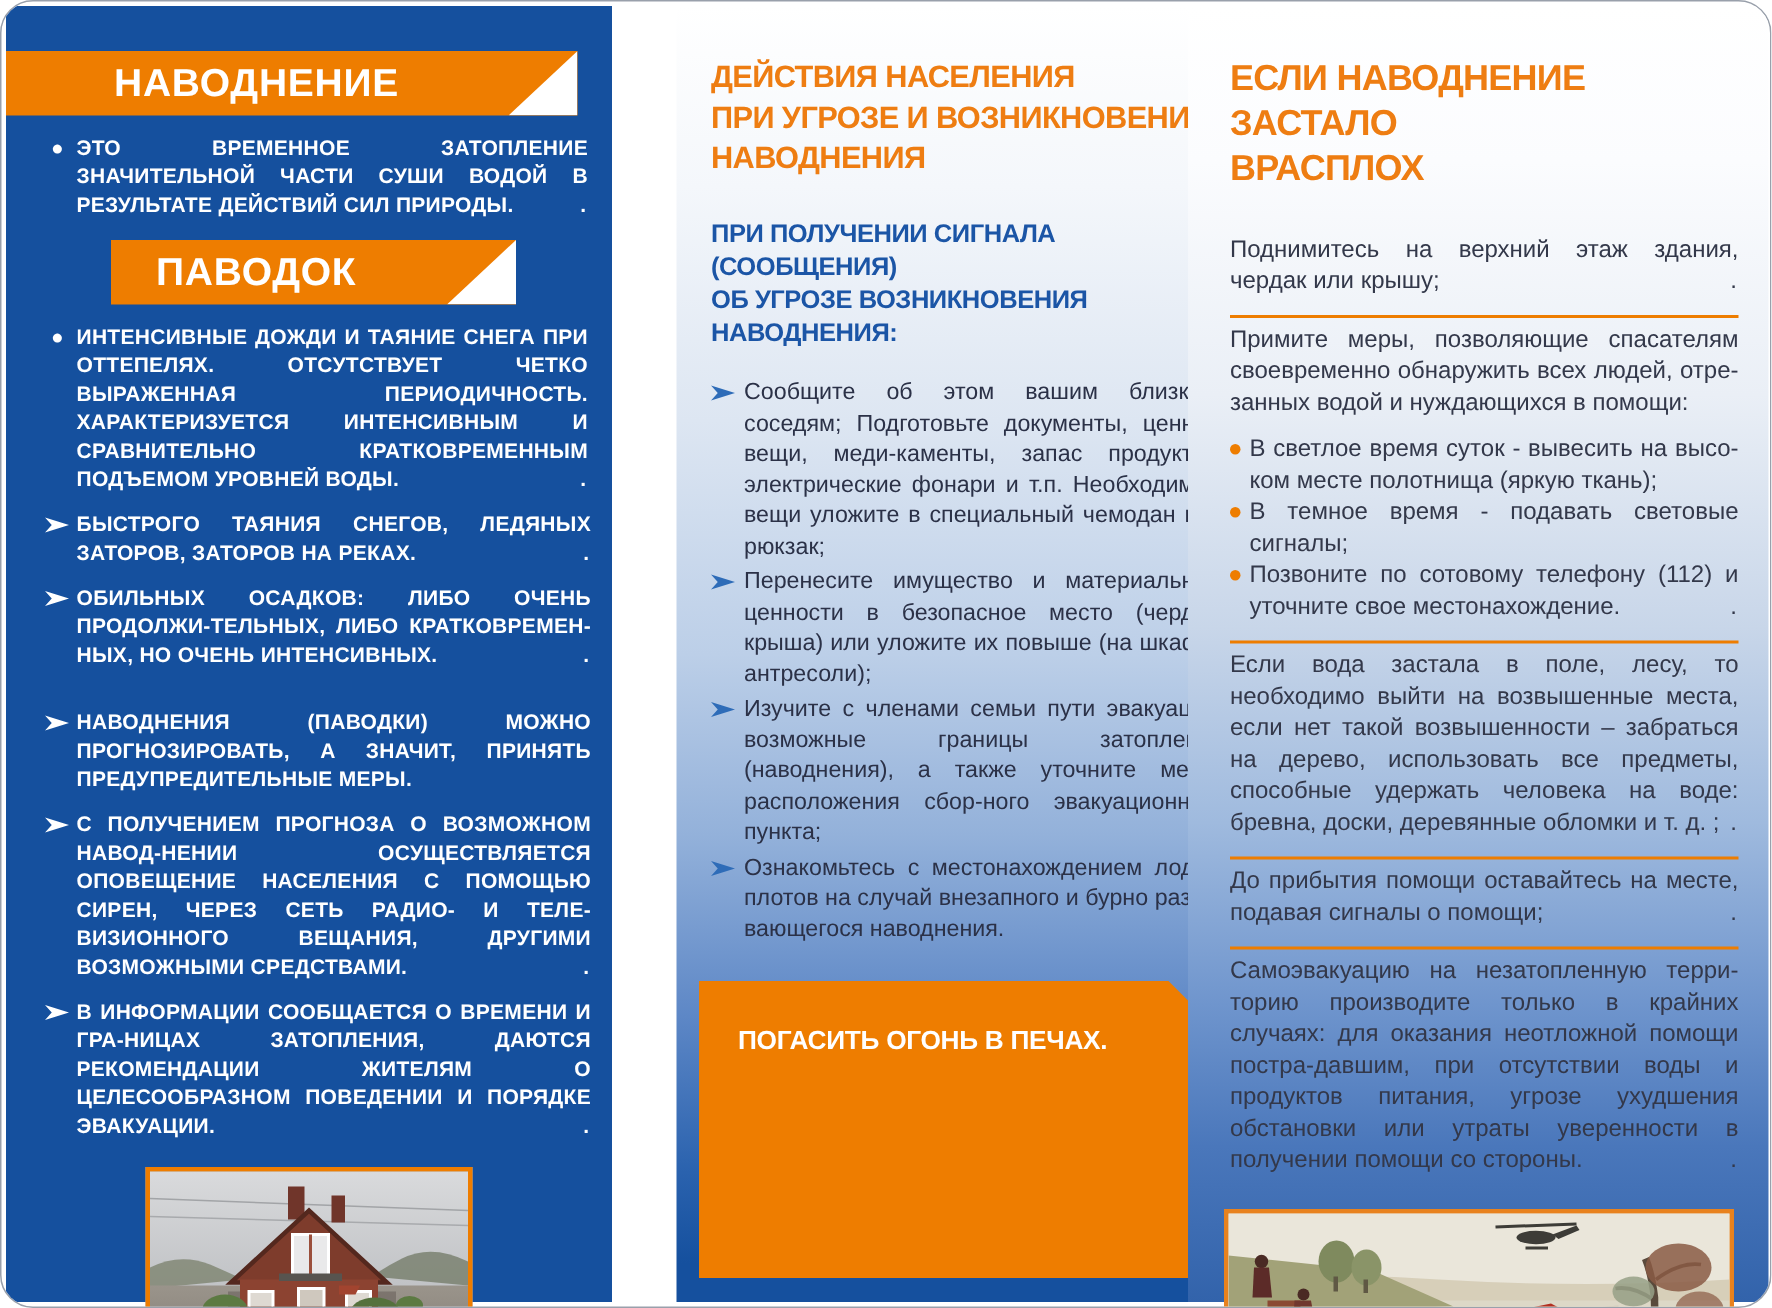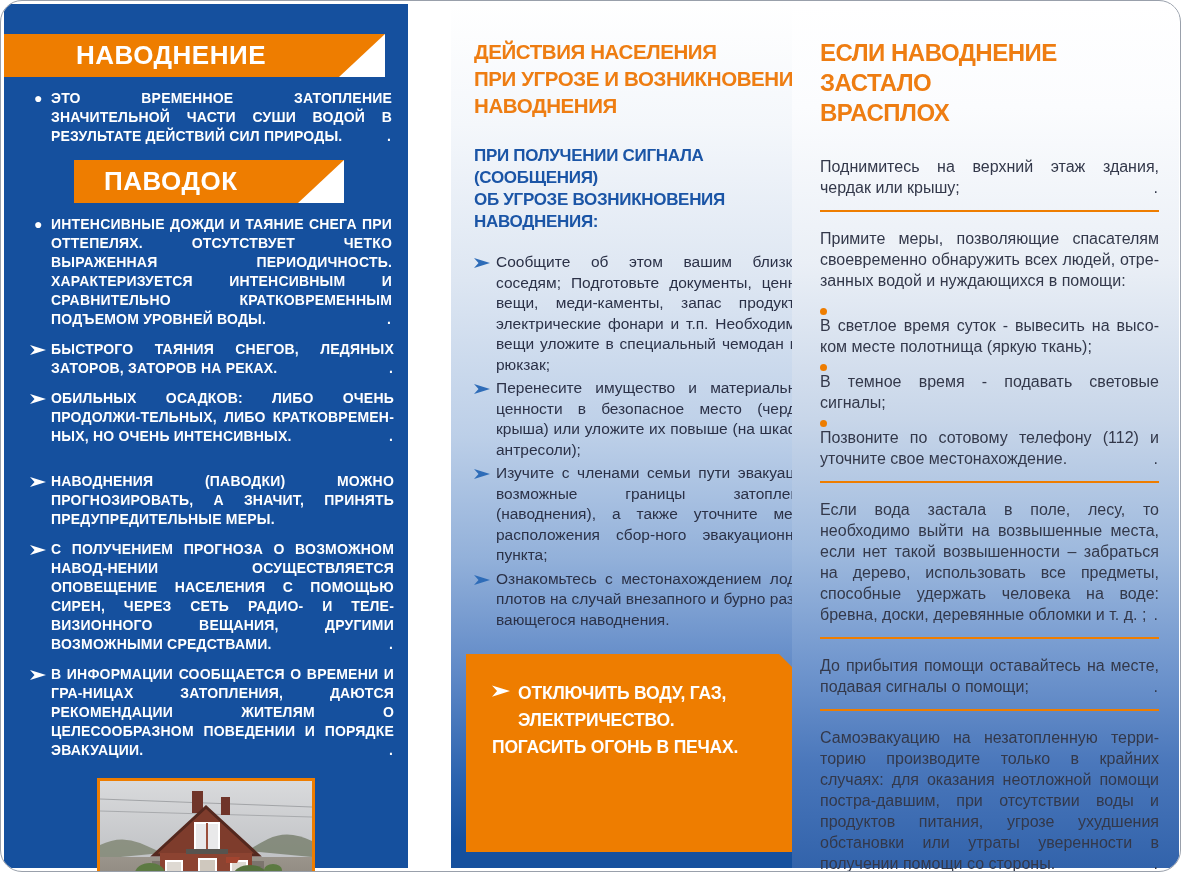--- a/index.html
+++ b/index.html
@@ -42,24 +42,24 @@
   .mid-h2{padding:26px 14px 0 23px;color:#174f9f;font-weight:bold;font-size:21px;line-height:27px;letter-spacing:-.3px;}
   .orange-box{position:relative;margin:24px 14px 0 15px;background:#ee7d00;min-height:198px;
       padding:26px 18px 22px 26px;box-sizing:border-box;
       clip-path:polygon(0 0,calc(100% - 38px) 0,100% 38px,100% 100%,0 100%);}
   .box-item{display:flex;color:#ffffff;}
   .box-item .ar{flex:none;width:26px;margin-top:4px;}
   .box-item .at{flex:1;font-weight:bold;font-size:17.5px;line-height:27px;letter-spacing:-.2px;}
   
   .r-title{padding:34px 18px 0 28px;color:#ee7d12;font-weight:bold;font-size:24px;line-height:30px;letter-spacing:-.5px;}
   .r-body{padding:0 20px 0 28px;color:#33384a;font-size:16px;line-height:21px;text-align:justify;}
-  .r-para{position:relative;margin-top:16px;}
+  .r-para{position:relative;margin-top:4px;}
   .r-rule{border:none;border-top:2px solid #ee7d00;margin:12px 0 0 0;}
   .r-bullets{margin-top:10px;}
-  .r-bullet{display:flex;flex-direction:column;}
+  .r-bullet{display:flex;}
   .r-bullet .dot{flex:none;width:13px;margin-top:7px;}
   .r-bullet .dot i{display:block;width:7px;height:7px;border-radius:50%;background:#ee7d00;}
   .r-bullet .bt{flex:1;position:relative;}
   .illus-frame{margin:22px auto 0;width:334px;height:152px;border:3px solid #e8821e;background:#e9e5d8;}
   .first-para{margin-top:28px;}
 </style>
 </head>
 <body>
 
 <div class="sheet">
@@ -193,27 +193,20 @@
       <div class="mid-item">
         <span class="ar"><svg width="16" height="12" viewBox="0 0 16 12">
               <path d="M0,1 L16,6 L0,11 L4.5,6 Z" fill="#2e6cb8"></path>
             </svg></span>
         <span class="at"><span>Ознакомьтесь с местонахождением лодок, плотов на случай внезапного и бурно разви-вающегося наводнения.</span><span class="tail">.</span></span>
       </div>
     </div>
 
 
     <div class="orange-box">
-      <div class="box-item">
-        <span class="ar"><svg width="18" height="14" viewBox="0 0 16 12">
-              <path d="M0,1 L16,6 L0,11 L4.5,6 Z" fill="#ffffff"></path>
-            </svg></span>
-        <span class="at ml">ОТКЛЮЧИТЬ ВОДУ, ГАЗ,
-ЭЛЕКТРИЧЕСТВО.</span>
-      </div>
       <div class="box-item">
 
         <span class="at ml">ПОГАСИТЬ ОГОНЬ В ПЕЧАХ.</span>
       </div>
 
     </div>
     <div class="orange-box fold-holder" style="position:absolute;margin:0;padding:0;background:none;clip-path:none;min-height:0;"></div>
   </div>
 
   <div class="col col-right">

